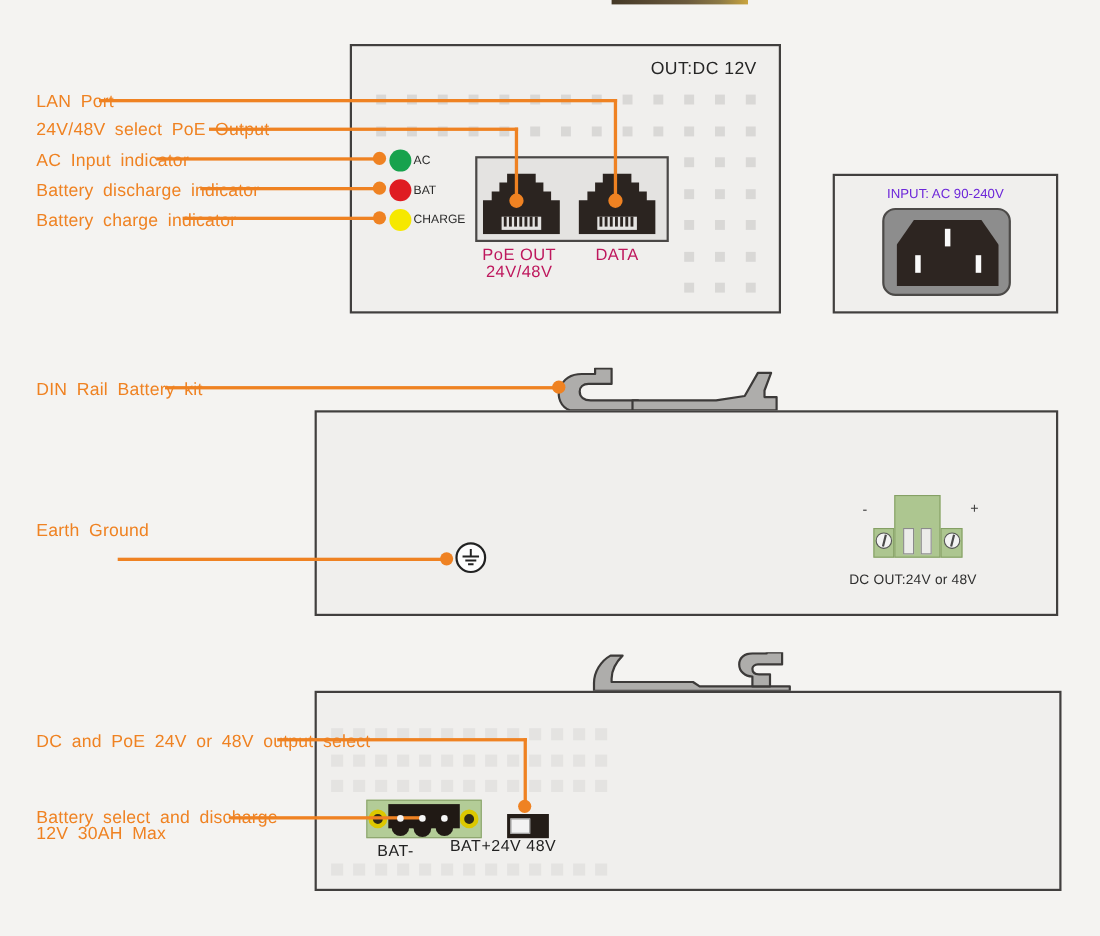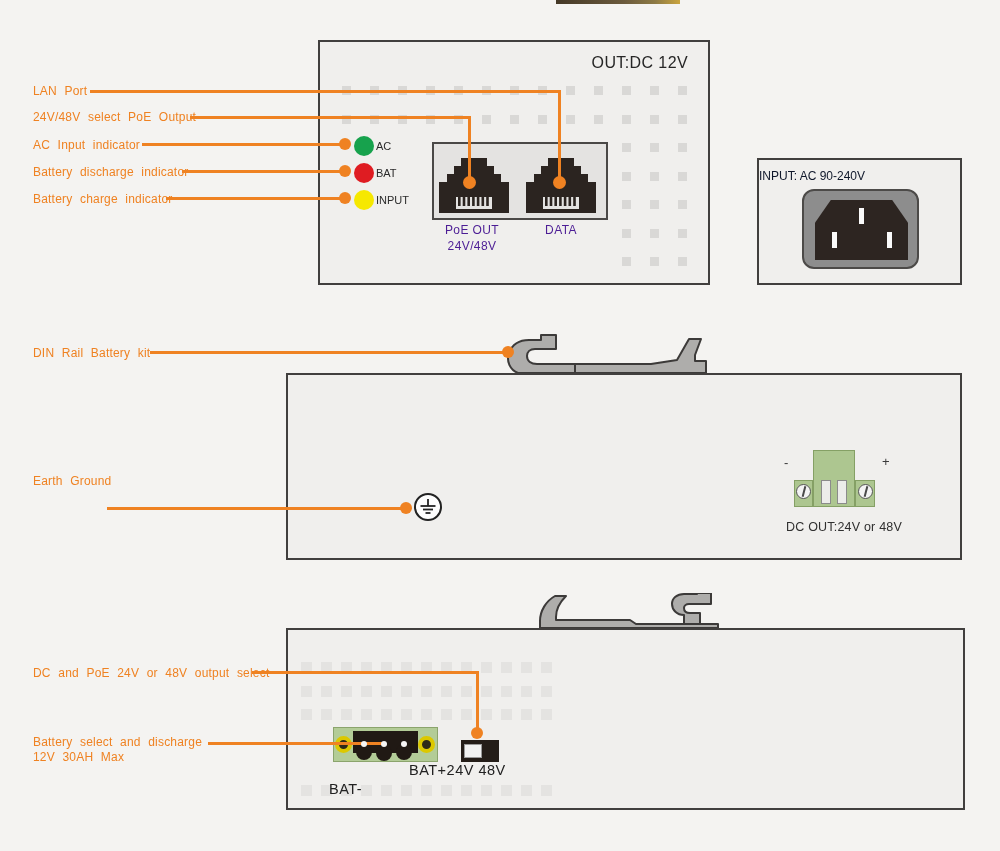--- a/index.html
+++ b/index.html
@@ -4,40 +4,40 @@
 <style>
   html,body{margin:0;padding:0;}
   body{font-family:"Liberation Sans", sans-serif; background:#f4f3f1;}
   #stage{position:relative;width:1000px;height:851px;background:#f4f3f1;overflow:hidden;}
 
   .panel{position:absolute;background:#f0efed;border:2px solid #413f3e;box-sizing:border-box;z-index:2;}
 
   .vent-sq{position:absolute;background:#d9d8d6;}
   .vents-dim .vent-sq{background:#e4e3e1;}
 
-  .callout-label{position:absolute;color:#ef8222;font-size:12px;word-spacing:4px;letter-spacing:.2px;white-space:nowrap;z-index:6;}
+  .callout-label{position:absolute;color:#ef8222;font-size:16px;word-spacing:4px;letter-spacing:.2px;white-space:nowrap;z-index:6;}
   .h-line,.v-line{position:absolute;background:#ef8222;z-index:5;}
   .h-line{height:3px;}
   .v-line{width:3px;}
   .dot{position:absolute;width:12px;height:12px;border-radius:50%;background:#ef8222;z-index:6;}
   .dot.big{width:13px;height:13px;}
 
   
   .out-label{position:absolute;right:20px;top:12px;font-size:16px;color:#262626;letter-spacing:.4px;z-index:3;}
   .led{position:absolute;width:20px;height:20px;border-radius:50%;z-index:3;}
   .led-green{background:#17a24d;}
   .led-red{background:#df1c22;}
   .led-yellow{background:#f6e800;}
   .led-label{position:absolute;font-size:11px;color:#2b2b2b;z-index:3;}
   .port-box{position:absolute;left:112px;top:100px;width:176px;height:78px;background:#e4e3e1;border:2px solid #4a4846;box-sizing:border-box;z-index:3;}
   .jack{position:absolute;top:5px;}
-  .port-caption{position:absolute;font-size:12px;color:#4c1d95;text-align:center;width:90px;letter-spacing:.4px;z-index:3;}
-
-  
-  .ac-title{position:absolute;top:9px;left:0;width:100%;font-size:12px;color:#0f172a;z-index:3;}
+  .port-caption{position:absolute;font-size:15px;color:#be185d;text-align:center;width:90px;letter-spacing:.4px;z-index:3;}
+
+  
+  .ac-title{position:absolute;top:9px;left:0;width:100%;text-align:center;font-size:12px;color:#6d28d9;z-index:3;}
   .ac-inlet{position:absolute;left:43px;top:29px;width:117px;height:80px;background:#8d8d8d;border-radius:12px;border:2px solid #4c4a48;box-sizing:border-box;z-index:3;}
   .ac-inner{position:absolute;left:11px;top:9px;width:93px;height:60px;background:#2d2521;
             clip-path:polygon(0 38%,17% 0,83% 0,100% 38%,100% 100%,0 100%);}
   .ac-pin{position:absolute;width:5px;height:16px;background:#fafafa;}
 
   
   .term{position:absolute;z-index:3;}
   .term .block{position:absolute;background:#adc690;border:1px solid #85a065;box-sizing:border-box;}
   .screw{position:absolute;width:15px;height:15px;border-radius:50%;background:#f3f3f3;border:1px solid #555;box-sizing:border-box;}
   .screw::after{content:"";position:absolute;left:6px;top:1px;width:2px;height:11px;background:#4a4a4a;transform:rotate(14deg);}
@@ -116,21 +116,21 @@
         <div class="vent-sq" style="left: 358px; top: 215px; width: 9px; height: 9px;"></div>
       </div>
 
     <div class="out-label">OUT:DC 12V</div>
 
     <div class="led led-green" style="left:34px;top:94px;"></div>
     <div class="led led-red" style="left:34px;top:121px;"></div>
     <div class="led led-yellow" style="left:34px;top:148px;"></div>
     <div class="led-label" style="left:56px;top:98px;">AC</div>
     <div class="led-label" style="left:56px;top:125px;">BAT</div>
-    <div class="led-label" style="left:56px;top:152px;">INPUT</div>
+    <div class="led-label" style="left:56px;top:152px;">CHARGE</div>
 
     <div class="port-box">
       <svg class="jack" style="left:5px;" width="70" height="64" viewBox="0 0 70 64">
         <path d="M0,64 L0,33 L8,33 L8,25 L15,25 L15,17 L22,17 L22,9 L48,9 L48,17 L55,17 L55,25 L62,25 L62,33 L70,33 L70,64 Z" fill="#2b2420"></path>
         <rect x="17" y="48" width="36" height="12" fill="#e4e3e1"></rect>
         <g fill="#2b2420">
           <rect x="19" y="48" width="2.6" height="9"></rect>
             <rect x="23.7" y="48" width="2.6" height="9"></rect>
           <rect x="28.4" y="48" width="2.6" height="9"></rect>
             <rect x="33.1" y="48" width="2.6" height="9"></rect>
@@ -189,21 +189,21 @@
       <div class="block" style="left:19px;top:0;width:42px;height:57px;"></div>
       <div class="block" style="left:0;top:30px;width:19px;height:27px;"></div>
       <div class="block" style="left:61px;top:30px;width:20px;height:27px;"></div>
       <div class="screw" style="left:2px;top:34px;"></div>
       <div class="screw" style="left:64px;top:34px;"></div>
       <div class="slot" style="left:27px;top:30px;"></div>
       <div class="slot" style="left:43px;top:30px;"></div>
     </div>
     <div class="term-sign" style="left:496px;top:80px;">-</div>
     <div class="term-sign" style="left:594px;top:79px;">+</div>
-    <div class="dcout-label" style="left:484px;top:145px;width:130px;text-align:right;">DC OUT:24V or 48V</div>
+    <div class="dcout-label" style="left:484px;top:145px;width:130px;text-align:left;">DC OUT:24V or 48V</div>
   </div>
 
   <div class="ground">
     <svg width="24" height="24" viewBox="0 0 24 24" style="position:absolute;left:0;top:0;">
       <g stroke="#222" stroke-width="1.8" fill="none">
         <line x1="12" y1="4" x2="12" y2="11"></line>
         <line x1="4.5" y1="11" x2="19.5" y2="11"></line>
         <line x1="7" y1="14.5" x2="17" y2="14.5"></line>
         <line x1="9.5" y1="18" x2="14.5" y2="18"></line>
       </g>
@@ -275,21 +275,21 @@
   <div class="bat-conn"></div>
   <div class="bat-lobe" style="left:356px;top:744px;"></div>
   <div class="bat-lobe" style="left:376px;top:745px;"></div>
   <div class="bat-lobe" style="left:396px;top:744px;"></div>
   <div class="bat-pin" style="left:361px;top:741px;"></div>
   <div class="bat-pin" style="left:381px;top:741px;"></div>
   <div class="bat-pin" style="left:401px;top:741px;"></div>
   <div class="switch">
       <div class="knob"></div>
     </div>
-  <div class="bat-label" style="left:329px;top:766px;margin-top:15px;">BAT-</div>
+  <div class="bat-label" style="left:343px;top:766px;">BAT-</div>
   <div class="bat-label" style="left:409px;top:762px;">BAT+24V 48V</div>
 
   <div class="callout-label" style="left:33px;top:84px;">LAN Port</div>
   <div class="h-line" style="left:90px;top:90px;width:471px;"></div>
   <div class="v-line" style="left:558px;top:90px;height:88px;"></div>
   <div class="dot big" style="left:553px;top:176px;"></div>
 
   <div class="callout-label" style="left:33px;top:110px;">24V/48V select PoE Output</div>
   <div class="h-line" style="left:190px;top:116px;width:281px;"></div>
   <div class="v-line" style="left:468px;top:116px;height:62px;"></div>

